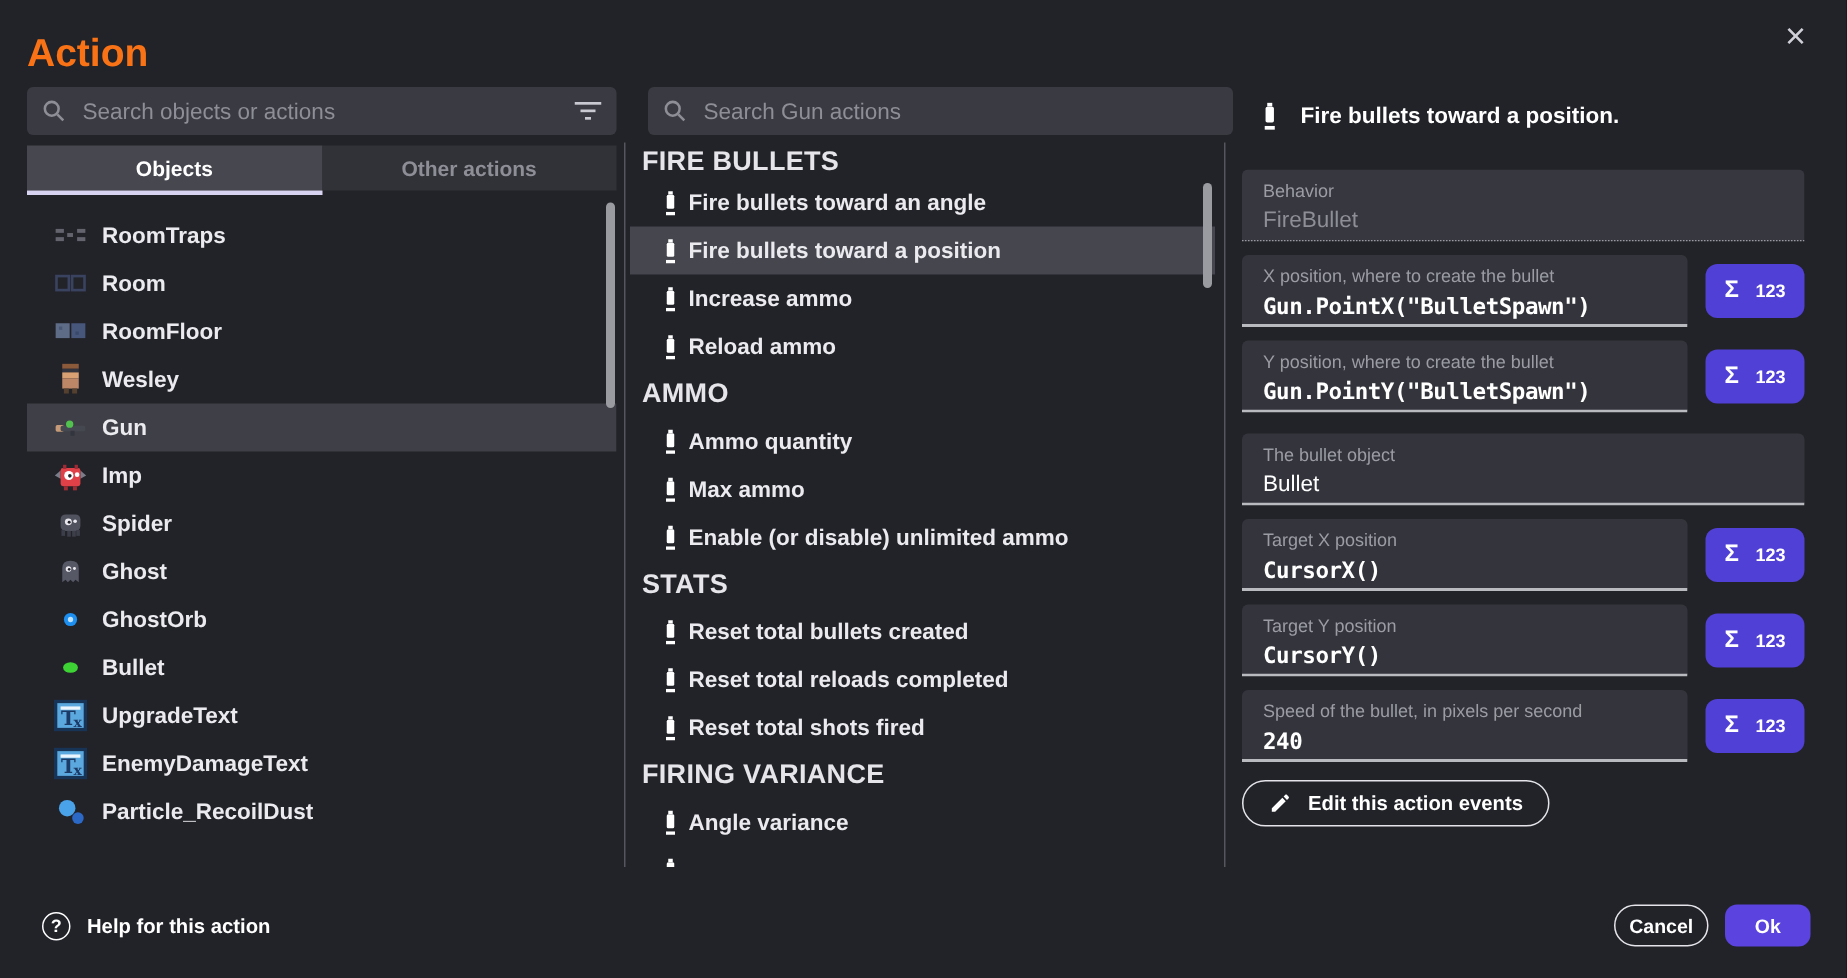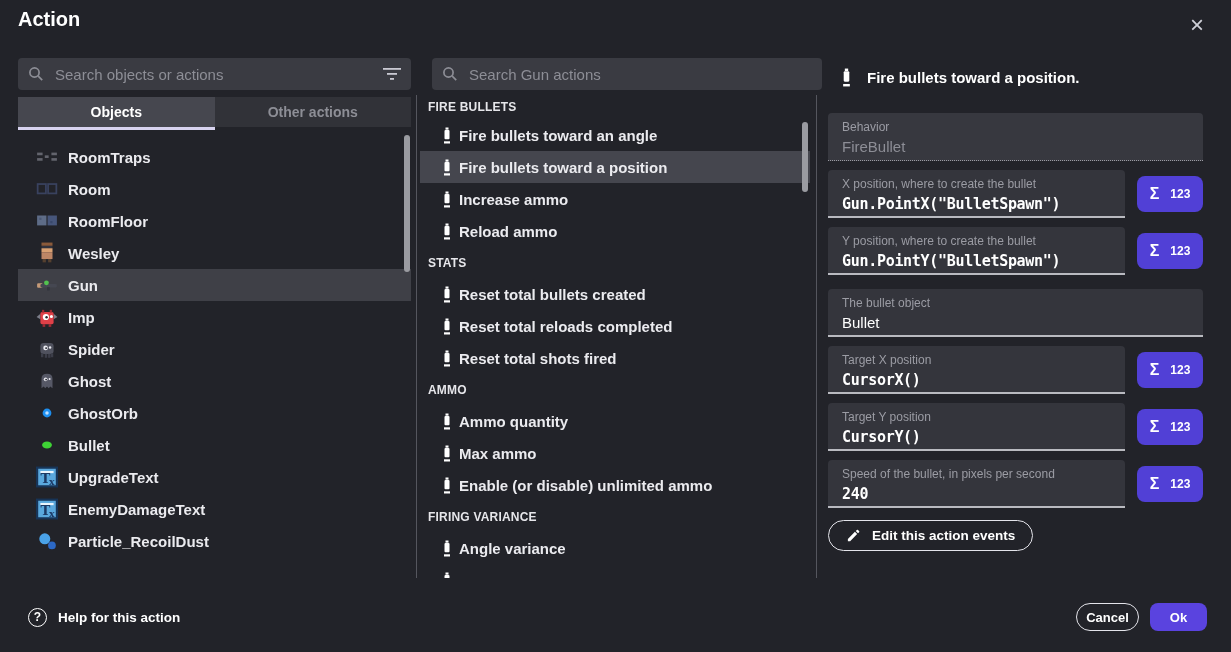--- a/index.html
+++ b/index.html
@@ -1,18 +1,18 @@
 <!DOCTYPE html>
 <html><head>
 <meta charset="utf-8">
 <style>
   html,body{margin:0;padding:0;background:#15161a;}
   .dialog{position:relative;width:1231px;height:652px;background:#222329;overflow:hidden;
           font-family:"Liberation Sans","DejaVu Sans",sans-serif;color:#ebebef;}
-  .title{position:absolute;left:18px;top:8px;font-size:20px;font-weight:700;color:#ffffff;}
+  .title{position:absolute;left:18px;top:20px;font-size:26px;font-weight:700;color:#f97316;}
   .close{position:absolute;left:1182px;top:10px;width:30px;height:30px;display:flex;align-items:center;
          justify-content:center;font-size:24px;color:#cfd0d8;cursor:pointer;}
 
   
   .searchbar{position:absolute;height:32px;background:#3a3b42;border-radius:4px;display:flex;
              align-items:center;padding:0 10px;box-sizing:border-box;gap:9px;}
   .searchbar input{flex:1;background:transparent;border:none;outline:none;color:#e8e8ec;
                    font-size:15px;font-family:inherit;}
   .searchbar input::placeholder{color:#8d8e96;}
   .sb-left{left:18px;top:58px;width:393px;}
@@ -32,21 +32,21 @@
   .obj-row.selected{background:#3f4047;}
   .obj-row .olabel{font-size:15px;font-weight:600;color:#ebebef;text-align:center;}
   .oicon{width:22px;height:22px;flex:none;}
 
   
   .vdiv{position:absolute;top:95px;width:1px;height:483px;background:#55565e;}
   .thumb{position:absolute;width:6px;border-radius:3px;background:#9a9ba1;}
 
   
   .action-list{position:absolute;left:420px;top:95px;width:390px;height:483px;overflow:hidden;}
-  .group-header{height:31px;display:flex;align-items:center;padding-left:8px;font-size:12px;
+  .group-header{height:31px;display:flex;align-items:center;padding-left:8px;font-size:18px;
                 font-weight:700;color:#e6e6ea;letter-spacing:.2px;}
   .group:first-child .group-header{height:24px;}
   .action-item{height:32px;display:flex;align-items:center;padding-left:23px;gap:8px;cursor:pointer;}
   .action-item.selected{background:#45464e;}
   .action-item .alabel{font-size:15px;font-weight:600;color:#ebebef;}
   .bicon{width:8px;height:17px;flex:none;}
 
   
   .rheader{position:absolute;left:842px;top:68px;display:flex;align-items:center;gap:16px;}
   .rheader .rtitle{font-size:15px;font-weight:700;color:#fff;}
@@ -272,20 +272,47 @@
         <div class="action-item">
           <svg class="bicon" viewBox="0 0 8 17">
             <rect x="2.5" y="0.5" width="3" height="2.2" fill="#fff"></rect>
             <rect x="1.5" y="2.9" width="5" height="9.3" rx="1" fill="#fff"></rect>
             <rect x="1" y="14.3" width="6" height="2.2" fill="#fff"></rect>
           </svg>
           <span class="alabel">Reload ammo</span>
         </div>
       </div>
       <div class="group">
+        <div class="group-header">AMMO</div>
+        <div class="action-item">
+          <svg class="bicon" viewBox="0 0 8 17">
+            <rect x="2.5" y="0.5" width="3" height="2.2" fill="#fff"></rect>
+            <rect x="1.5" y="2.9" width="5" height="9.3" rx="1" fill="#fff"></rect>
+            <rect x="1" y="14.3" width="6" height="2.2" fill="#fff"></rect>
+          </svg>
+          <span class="alabel">Ammo quantity</span>
+        </div>
+        <div class="action-item">
+          <svg class="bicon" viewBox="0 0 8 17">
+            <rect x="2.5" y="0.5" width="3" height="2.2" fill="#fff"></rect>
+            <rect x="1.5" y="2.9" width="5" height="9.3" rx="1" fill="#fff"></rect>
+            <rect x="1" y="14.3" width="6" height="2.2" fill="#fff"></rect>
+          </svg>
+          <span class="alabel">Max ammo</span>
+        </div>
+        <div class="action-item">
+          <svg class="bicon" viewBox="0 0 8 17">
+            <rect x="2.5" y="0.5" width="3" height="2.2" fill="#fff"></rect>
+            <rect x="1.5" y="2.9" width="5" height="9.3" rx="1" fill="#fff"></rect>
+            <rect x="1" y="14.3" width="6" height="2.2" fill="#fff"></rect>
+          </svg>
+          <span class="alabel">Enable (or disable) unlimited ammo</span>
+        </div>
+      </div>
+      <div class="group">
         <div class="group-header">STATS</div>
         <div class="action-item">
           <svg class="bicon" viewBox="0 0 8 17">
             <rect x="2.5" y="0.5" width="3" height="2.2" fill="#fff"></rect>
             <rect x="1.5" y="2.9" width="5" height="9.3" rx="1" fill="#fff"></rect>
             <rect x="1" y="14.3" width="6" height="2.2" fill="#fff"></rect>
           </svg>
           <span class="alabel">Reset total bullets created</span>
         </div>
         <div class="action-item">
@@ -296,47 +323,20 @@
           </svg>
           <span class="alabel">Reset total reloads completed</span>
         </div>
         <div class="action-item">
           <svg class="bicon" viewBox="0 0 8 17">
             <rect x="2.5" y="0.5" width="3" height="2.2" fill="#fff"></rect>
             <rect x="1.5" y="2.9" width="5" height="9.3" rx="1" fill="#fff"></rect>
             <rect x="1" y="14.3" width="6" height="2.2" fill="#fff"></rect>
           </svg>
           <span class="alabel">Reset total shots fired</span>
-        </div>
-      </div>
-      <div class="group">
-        <div class="group-header">AMMO</div>
-        <div class="action-item">
-          <svg class="bicon" viewBox="0 0 8 17">
-            <rect x="2.5" y="0.5" width="3" height="2.2" fill="#fff"></rect>
-            <rect x="1.5" y="2.9" width="5" height="9.3" rx="1" fill="#fff"></rect>
-            <rect x="1" y="14.3" width="6" height="2.2" fill="#fff"></rect>
-          </svg>
-          <span class="alabel">Ammo quantity</span>
-        </div>
-        <div class="action-item">
-          <svg class="bicon" viewBox="0 0 8 17">
-            <rect x="2.5" y="0.5" width="3" height="2.2" fill="#fff"></rect>
-            <rect x="1.5" y="2.9" width="5" height="9.3" rx="1" fill="#fff"></rect>
-            <rect x="1" y="14.3" width="6" height="2.2" fill="#fff"></rect>
-          </svg>
-          <span class="alabel">Max ammo</span>
-        </div>
-        <div class="action-item">
-          <svg class="bicon" viewBox="0 0 8 17">
-            <rect x="2.5" y="0.5" width="3" height="2.2" fill="#fff"></rect>
-            <rect x="1.5" y="2.9" width="5" height="9.3" rx="1" fill="#fff"></rect>
-            <rect x="1" y="14.3" width="6" height="2.2" fill="#fff"></rect>
-          </svg>
-          <span class="alabel">Enable (or disable) unlimited ammo</span>
         </div>
       </div>
       <div class="group">
         <div class="group-header">FIRING VARIANCE</div>
         <div class="action-item">
           <svg class="bicon" viewBox="0 0 8 17">
             <rect x="2.5" y="0.5" width="3" height="2.2" fill="#fff"></rect>
             <rect x="1.5" y="2.9" width="5" height="9.3" rx="1" fill="#fff"></rect>
             <rect x="1" y="14.3" width="6" height="2.2" fill="#fff"></rect>
           </svg>

